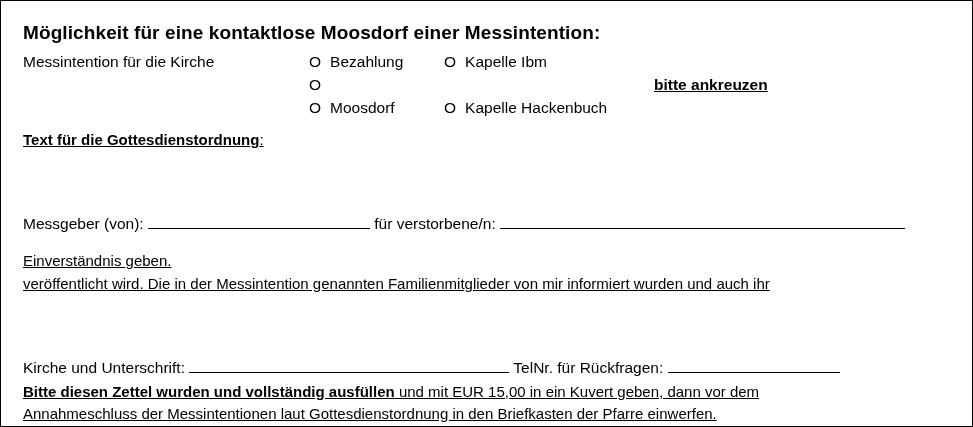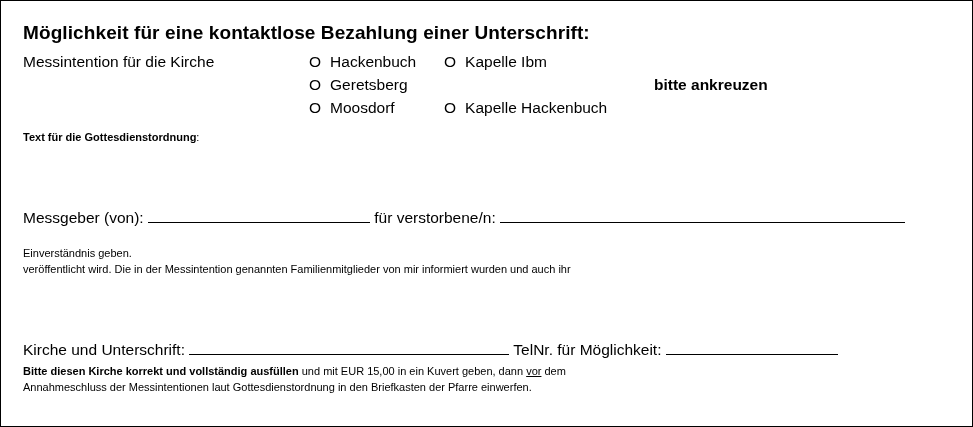--- a/index.html
+++ b/index.html
@@ -59,29 +59,31 @@
     flex: 0 0 135px;
   }
   .opt-b {
     width: 210px;
     flex: 0 0 210px;
   }
   .hint {
     font-weight: bold;
     font-size: 15.5px;
     white-space: nowrap;
+    text-decoration: underline;
   }
   .spacer-1 { height: 9px; }
   .spacer-2 { height: 17px; }
   .spacer-3 { height: 14px; }
   .spacer-4 { height: 17px; }
   .bold { font-weight: bold; }
   .para {
-    font-size: 11px;
+    font-size: 15px;
     line-height: 1.48;
+    text-decoration: underline;
   }
   .line-row {
     font-size: 15.5px;
     line-height: 1.6;
     white-space: nowrap;
     margin-top: 44px;
   }
   .fill {
     display: inline-block;
     border-bottom: 1px solid #000000;
@@ -95,39 +97,38 @@
   .fill-e { width: 172px; }
   .u { text-decoration: underline; }
   .blk { display: block; }
 </style>
 </head>
 <body>
 
 <div class="page">
   <div class="inner">
 
-    <div class="title">Möglichkeit für eine kontaktlose Bezahlung einer Unterschrift:</div>
+    <div class="title">Möglichkeit für eine kontaktlose Moosdorf einer Messintention:</div>
 
     <div class="row">
       <span class="lbl-church">Messintention für die Kirche</span>
       <span class="opt opt-a">
         <span class="circle">O</span>
-        <span>Hackenbuch</span>
+        <span>Bezahlung</span>
       </span>
       <span class="opt opt-b">
         <span class="circle">O</span>
         <span>Kapelle Ibm</span>
       </span>
     </div>
 
     <div class="row">
       <span class="lbl-church"></span>
       <span class="opt opt-a">
         <span class="circle">O</span>
-        <span>Geretsberg</span>
       </span>
       <span class="opt opt-b"></span>
       <span class="hint">bitte ankreuzen</span>
     </div>
 
     <div class="row">
       <span class="lbl-church"></span>
       <span class="opt opt-a">
         <span class="circle">O</span>
         <span>Moosdorf</span>
@@ -157,23 +158,23 @@
 
 
     <div class="para blk">Einverständnis geben.</div>
     <div class="para blk">veröffentlicht wird. Die in der Messintention genannten Familienmitglieder von mir informiert wurden und auch ihr</div>
 
     <div class="spacer-4"></div>
 
     <div class="line-row">
       <span>Kirche und Unterschrift:</span>
       <span class="fill fill-d"></span>
-      <span>TelNr. für Möglichkeit:</span>
+      <span>TelNr. für Rückfragen:</span>
       <span class="fill fill-e"></span>
     </div>
 
     <div class="para">
-      <span class="bold">Bitte diesen Kirche korrekt und vollständig ausfüllen</span><span> und mit EUR 15,00 in ein Kuvert geben, dann </span><span class="u">vor</span><span> dem</span>
+      <span class="bold">Bitte diesen Zettel wurden und vollständig ausfüllen</span><span> und mit EUR 15,00 in ein Kuvert geben, dann </span><span class="u">vor</span><span> dem</span>
     </div>
     <div class="para">Annahmeschluss der Messintentionen laut Gottesdienstordnung in den Briefkasten der Pfarre einwerfen.</div>
 
   </div>
 </div>
 
 </body></html>

